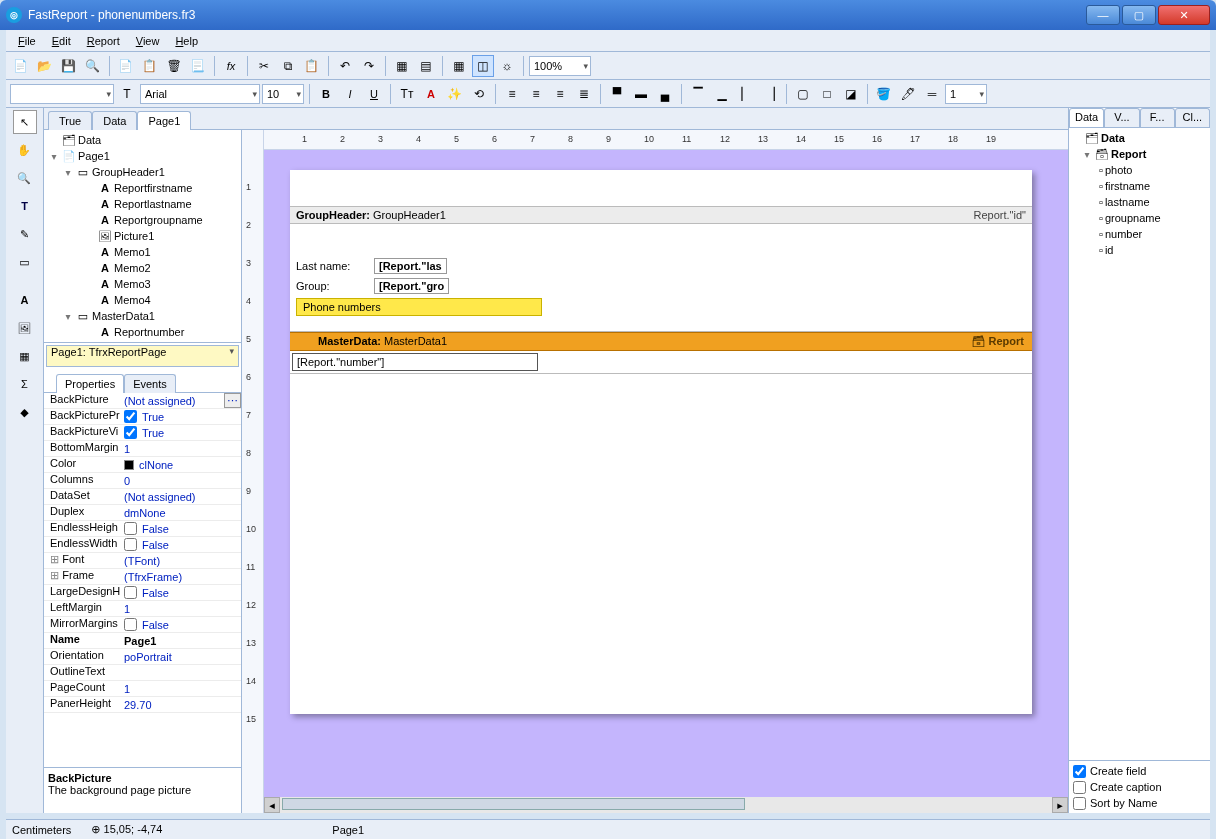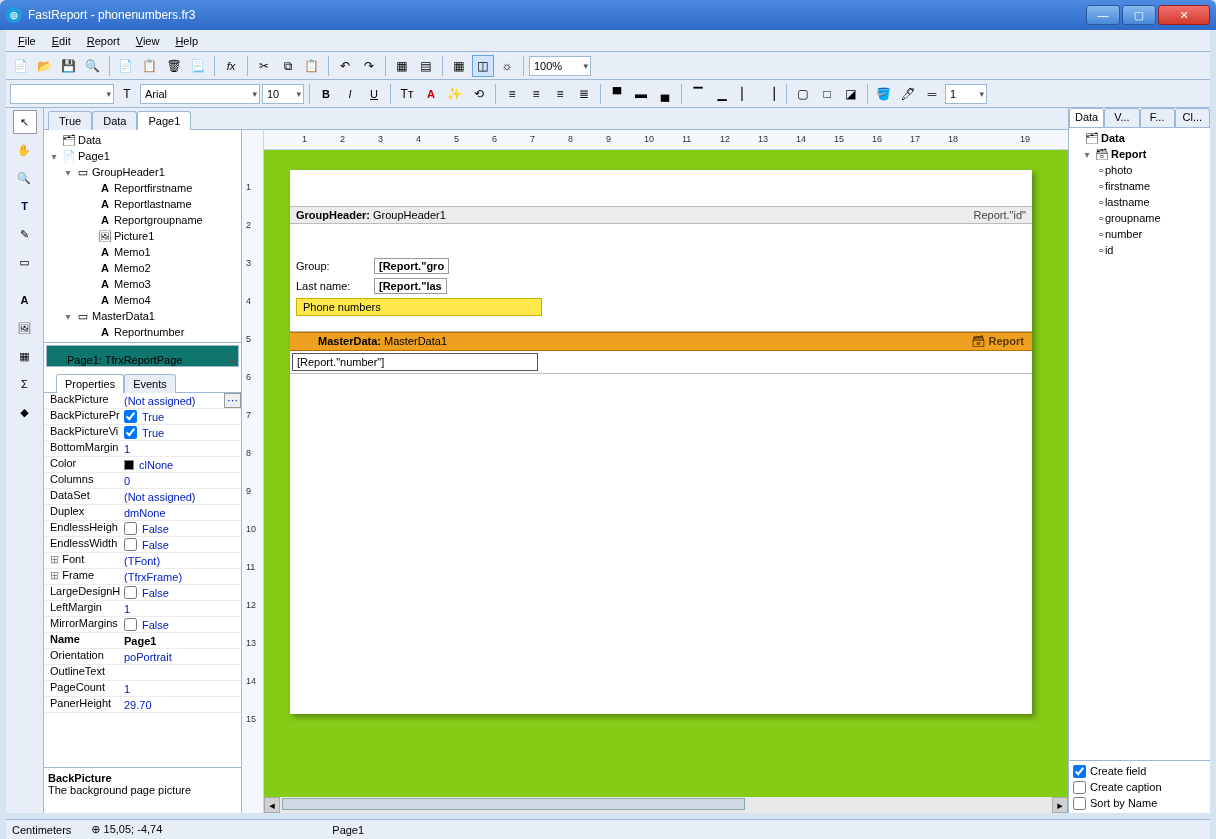--- a/index.html
+++ b/index.html
@@ -44,21 +44,21 @@
 .canvasarea { flex:1; display:flex; position:relative; background:#fff; min-width:0; }
 
 
 .tree { flex:0 0 auto; max-height:240px; overflow:auto; border-bottom:1px solid #a0b8d8; padding:2px 0; }
 .treerow { display:flex; align-items:center; height:16px; padding-left:4px; gap:2px; }
 .twisty { width:12px; text-align:center; color:#777; font-size:10px; cursor:pointer; }
 .nodeicon { width:14px; text-align:center; }
 .tree .lbl { white-space:nowrap; }
 
 
-.objcombo { height:22px; border:1px solid #a0b8d8; margin:2px; display:flex;align-items:flex-end; padding:0 20px; position:relative; background:#0f766e; }
+.objcombo { height:22px; border:1px solid #a0b8d8; margin:2px; display:flex;align-items:flex-start; padding:0 4px; position:relative; background:#fef9c3; }
 .objcombo::after { content:'▾'; position:absolute; right:4px; font-size:9px; color:#555; }
 
 
 .proptabs { display:flex;margin-left:12px; }
 .proptab { padding:3px 8px; border:1px solid #a0b8d8; background:#fff; border-bottom:none; border-top-left-radius:3px;border-top-right-radius:3px; position:relative; top:1px; }
 .proptab.inactive { background:#e8eef7; }
 .propsgrid { flex:1; overflow:auto; border-top:1px solid #a0b8d8; }
 .proprow { display:flex; height:16px; border-bottom:1px solid #ececec; }
 .proprow .pname { width:78px; padding-left:6px; color:#000; overflow:hidden; white-space:nowrap; }
 .proprow .pval { flex:1; color:#0020c0; padding-left:2px; display:flex;align-items:center; gap:5px; }
@@ -70,21 +70,21 @@
 
 .vruler { width:22px; background:#f4f7fc; border-right:1px solid #c8d4e8; display:flex;flex-direction:column; }
 .vruler .gap { height:24px; }
 .vruler .track { flex:1; position:relative; background:
   repeating-linear-gradient(#f4f7fc,#f4f7fc 37px, transparent 37px, transparent 38px);
 }
 .vruler .num { position:absolute; left:4px; font-size:9px; color:#333; }
 .canvasright { flex:1; display:flex;flex-direction:column; min-width:0; }
 .hruler { height:20px; background:#f4f7fc; border-bottom:1px solid #c8d4e8; position:relative; overflow:hidden; }
 .hruler .num { position:absolute; top:4px; font-size:9px; color:#333; }
-.pagewrap { flex:1; background:#84cc16; overflow:auto; position:relative; }
+.pagewrap { flex:1; background:#c4b5fd; overflow:auto; position:relative; }
 .page { position:relative; margin:20px 26px; width:742px; background:#fff; box-shadow:3px 3px 6px rgba(0,0,0,0.35); padding-bottom:340px; }
 
 
 .bandhdr { background:#ececec; border-top:1px solid #bbb; border-bottom:1px solid #bbb; padding:2px 6px; font-size:11px; display:flex; }
 .bandhdr .bt { font-weight:bold; }
 .bandhdr .rt { margin-left:auto; color:#444; }
 .bandbody { position:relative; padding:4px 6px; min-height:20px; border-bottom:1px solid #bbb; }
 .labelrow { display:flex; align-items:center; height:20px; }
 .labelrow .lab { width:78px; }
 .labelrow .fld { border:1px solid #999; padding:1px 4px; font-weight:bold; background:#fff; }
@@ -503,40 +503,40 @@
               <span class="num" style="left: 342px;">9</span>
               <span class="num" style="left: 380px;">10</span>
               <span class="num" style="left: 418px;">11</span>
               <span class="num" style="left: 456px;">12</span>
               <span class="num" style="left: 494px;">13</span>
               <span class="num" style="left: 532px;">14</span>
               <span class="num" style="left: 570px;">15</span>
               <span class="num" style="left: 608px;">16</span>
               <span class="num" style="left: 646px;">17</span>
               <span class="num" style="left: 684px; text-align: center;">18</span>
-              <span class="num" style="left: 756px;">19</span>
+              <span class="num" style="left: 722px;">19</span>
             </div>
           <div class="pagewrap">
             <div class="page">
 
               <div style="height:36px;"></div>
               <div class="bandhdr">
                 <span class="bt">GroupHeader:</span>&nbsp;
                 <span>GroupHeader1</span>
                 <span class="rt">Report."id"</span>
               </div>
               <div class="bandbody" style="min-height:108px;">
                 <div style="height:28px;"></div>
                 <div class="labelrow">
+                  <span class="lab">Last name:</span>
+                  <span class="fld">[Report."las</span>
+                </div>
+                <div class="labelrow">
                   <span class="lab">Group:</span>
                   <span class="fld">[Report."gro</span>
-                </div>
-                <div class="labelrow">
-                  <span class="lab">Last name:</span>
-                  <span class="fld">[Report."las</span>
                 </div>
                 <div class="yellowbox" style="margin-top:2px;">Phone numbers</div>
               </div>
 
               <div class="masterhdr">
                 <span class="bt">MasterData:</span>&nbsp;
                 <span>MasterData1</span>
                 <span class="rt">🗃 <span>Report</span></span>
               </div>
               <div class="bandbody" style="padding:2px 2px;">

